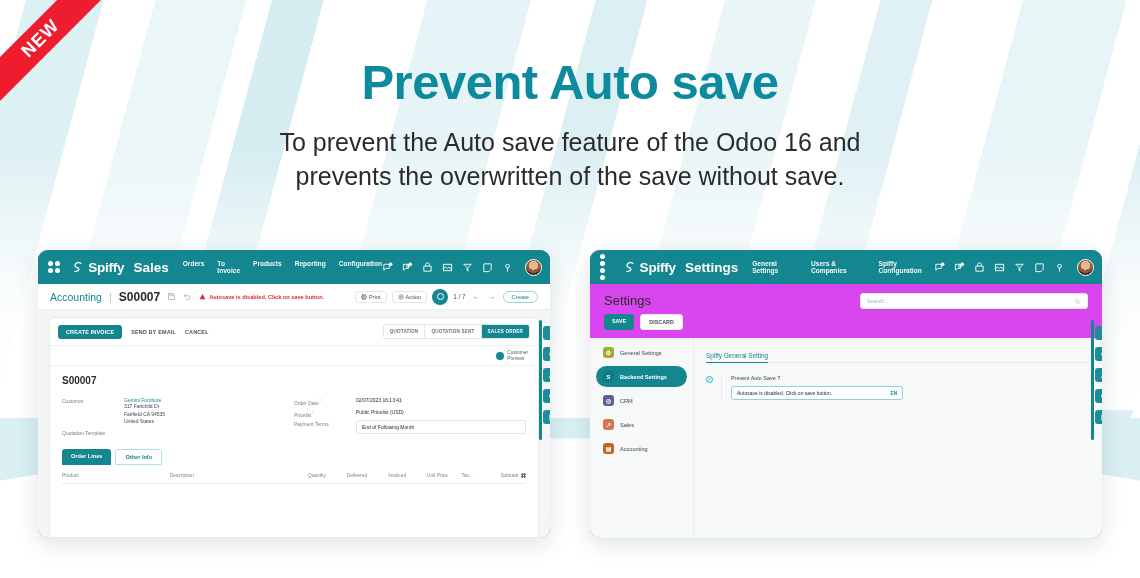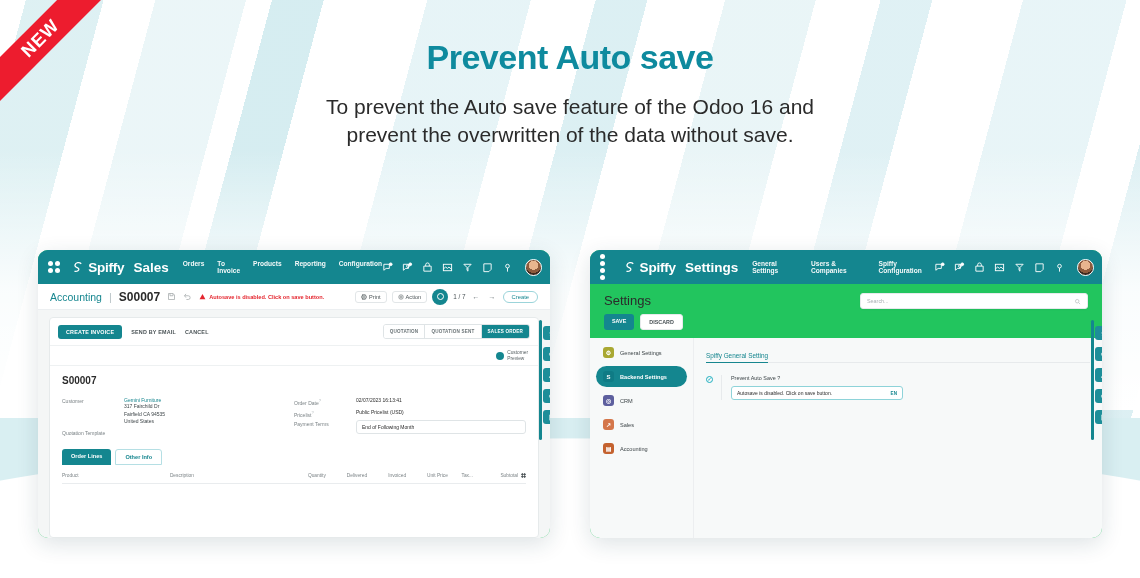--- a/index.html
+++ b/index.html
@@ -50,30 +50,30 @@
     background: #ed1c2e; color: #fff;
     font-size: 18px; font-weight: bold; letter-spacing: 1px;
     padding: 5px 0;
     transform: rotate(-45deg);
     left: -47px; top: 23px;
   }
 
   
   .header { position: relative; z-index: 5; text-align: center; padding-top: 38px; }
   .title {
-    font-size: 34px; font-weight: bold; color: #0e8a9e; letter-spacing: -.5px;
+    font-size: 49px; font-weight: bold; color: #0e8a9e; letter-spacing: -.5px; margin-top: 16px;
   }
   .subtitle {
-    margin-top: 16px; font-size: 21px; color: #2b2b2b; line-height: 1.35;
+    margin-top: 16px; font-size: 25px; color: #2b2b2b; line-height: 1.35;
   }
 
   
   .panels { position: absolute; top: 250px; left: 0; right: 0; z-index: 6; }
   .panel {
-    position: absolute; background: #22c55e;
+    position: absolute; background: #d946ef;
     border-radius: 10px; overflow: hidden;
     box-shadow: 0 6px 22px rgba(20,60,70,.14);
   }
   .panel-left  { left: 38px;  width: 512px; height: 288px; }
   .panel-right { left: 590px; width: 512px; height: 288px; }
 
   
   .navbar {
     height: 34px; background: #14868f; display: flex; align-items: center;
     padding: 0 8px 0 10px; color: #fff; gap: 0;
@@ -233,21 +233,21 @@
 <div class="bottom-mask"></div>
 
 <div class="ribbon">
   <div class="ribbon-inner">NEW</div>
 </div>
 
 <div class="header">
   <div class="title">Prevent Auto save</div>
   <div class="subtitle">
     <div>To prevent the Auto save feature of the Odoo 16 and</div>
-    <div>prevent the overwritten of the data without save.</div>
+    <div>prevents the overwritten of the save without save.</div>
   </div>
 </div>
 
 <div class="panels">
 
   <div class="panel panel-left">
 
     <div class="navbar">
       <span class="apps-icon">
           <i></i>

